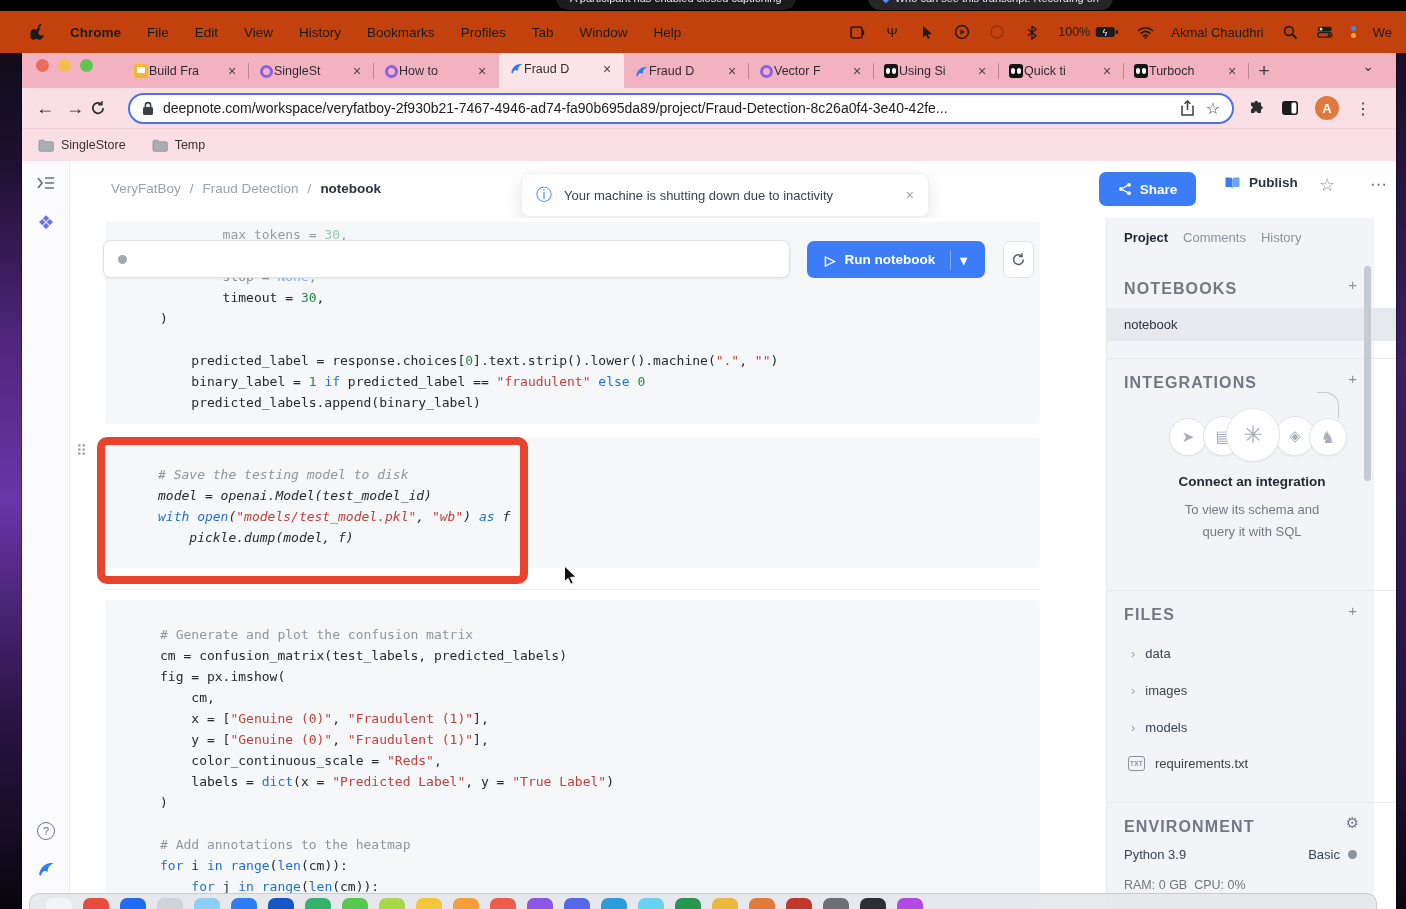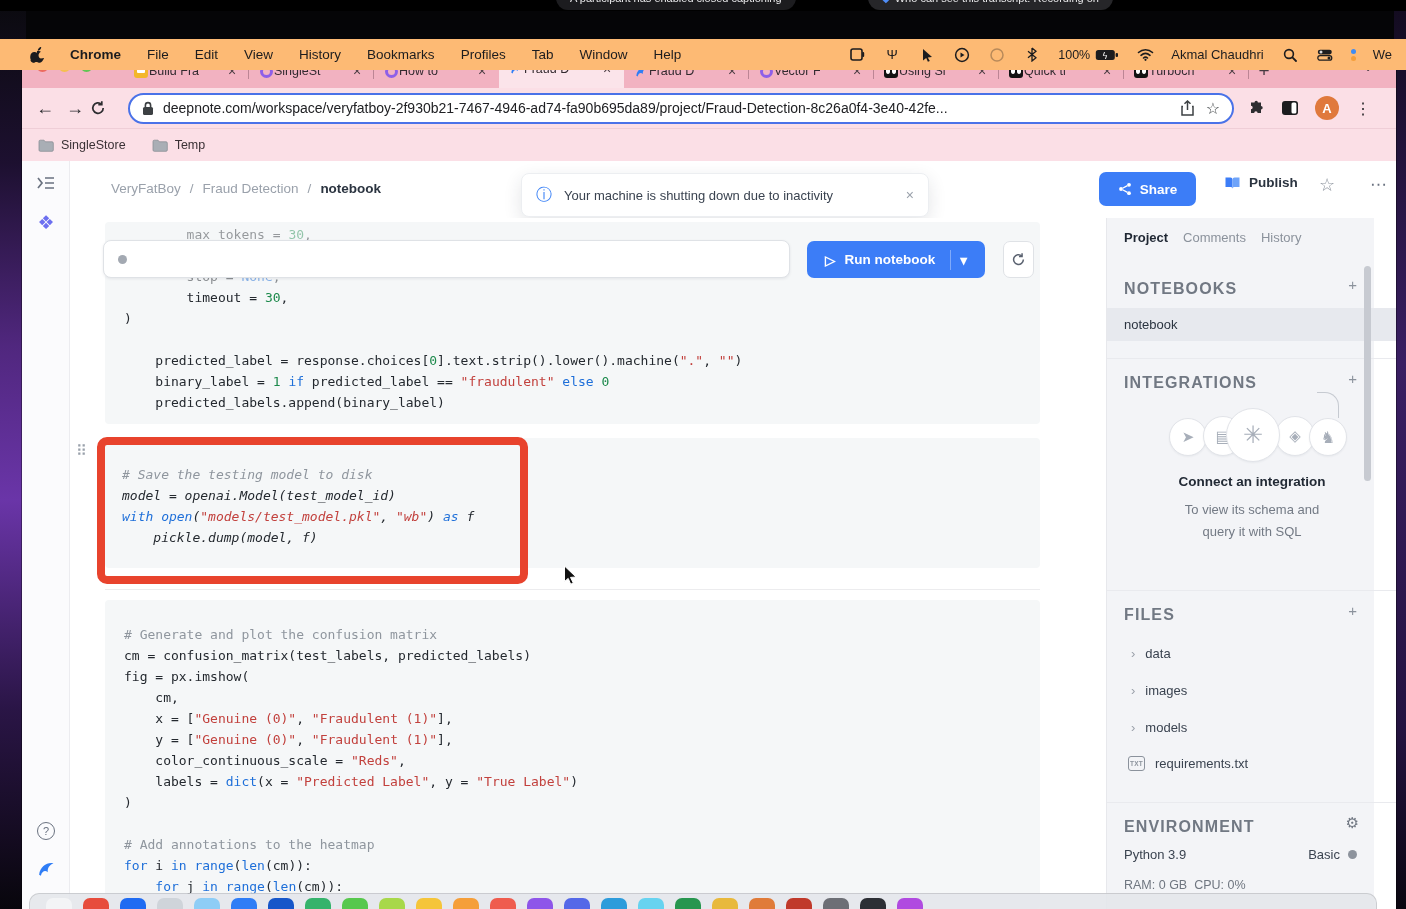--- a/index.html
+++ b/index.html
@@ -14,22 +14,22 @@
 
   
   .cc-strip { position:absolute; left:0; top:0; width:1406px; height:11px; background:#000; overflow:hidden; z-index:50; }
   .cc-pill { position:absolute; top:-14px; height:24px; background:#262629; border-radius:12px; color:#e8e8ea;
     font-size:11px; line-height:24px; padding:0 14px; white-space:nowrap; }
   .cc-pill.l { left:556px; background:#1c1c1f; }
   .cc-pill.r { left:868px; }
   .cc-person { color:#4f8df7; margin-right:5px; font-size:10px; }
 
   
-  .menubar { position:absolute; left:0; top:11px; width:1406px; height:31px; background:#fdba74; display:flex; align-items:center;
-    font-size:13.5px; color:#1c1c1e; z-index:40;margin-top:28px; }
+  .menubar { position:absolute; left:0; top:11px; width:1406px; height:42px; background:#c2410c; display:flex; align-items:center;
+    font-size:13.5px; color:#1c1c1e; z-index:40; }
   .mb-left { display:flex; align-items:center; gap:26px; padding-left:30px; }
   .mb-apple { width:14px; height:16px; display:inline-block; }
   .mb-item { white-space:nowrap; }
   .mb-item.app { font-weight:700; }
   .mb-right { margin-left:auto; display:flex; align-items:center; gap:17px; padding-right:14px; }
   .mb-ico { display:inline-flex; align-items:center; justify-content:center; width:18px; height:16px; color:#1c1c1e; }
   .mb-batt { display:flex; align-items:center; gap:5px; font-size:12.5px; }
   .cc-dots { display:flex; flex-direction:column; gap:2px; }
   .cc-dots i { width:5px; height:5px; border-radius:50%; display:block; }
 
@@ -92,21 +92,21 @@
   .btn-share { position:absolute; left:1013px; top:11px; width:97px; height:34px; background:#3c7df7; border-radius:7px;
     display:flex; align-items:center; justify-content:center; gap:8px; color:#fff; font-size:13.5px; font-weight:600; }
   .pub { position:absolute; left:1138px; top:14px; display:flex; align-items:center; gap:8px; font-size:13.5px; font-weight:600; color:#2b3440; }
   .hstar { position:absolute; left:1233px; top:13px; font-size:18px; color:#8e959f; }
   .hdots { position:absolute; left:1284px; top:13px; font-size:17px; color:#6a7280; letter-spacing:1px; }
 
   
   .main { position:absolute; left:48px; top:57px; width:1036px; height:691px; background:#fff; overflow:hidden; }
   .cell { position:absolute; left:35px; width:935px; background:#f5f7f8; border-radius:4px; }
   .code { font-family:"DejaVu Sans Mono","Liberation Mono",monospace; font-size:13px; }
-  .cl { white-space:pre; height:21px; line-height:21px; }
+  .cl { white-space:pre; height:21px; line-height:21px;margin-left:36px; }
   .tk-d{color:#24292f} .tk-k{color:#1e6fd9} .tk-s{color:#c2413d} .tk-n{color:#1d8a4c} .tk-c{color:#8f969e}
   .cell1 { top:4px; height:202px; padding:2px 0 0 19px; }
   .runbar { position:absolute; left:33px; top:22px; width:980px; height:40px; z-index:5; }
   .run-field { position:absolute; left:0; top:0; width:687px; height:38px; background:#fff; border:1px solid #dfe2e6; border-radius:8px;
     box-shadow:0 1px 3px rgba(20,30,50,.08); display:flex; align-items:center; padding-left:14px; }
   .run-dot { width:9px; height:9px; border-radius:50%; background:#a3a9b2; }
   .btn-run { position:absolute; left:704px; top:1px; width:178px; height:37px; background:#3c7df7; border-radius:7px; color:#fff;
     display:flex; align-items:center; justify-content:center; gap:9px; font-size:13.5px; font-weight:600; }
   .btn-run .sep { width:1px; height:20px; background:rgba(255,255,255,.35); margin-left:6px; }
   .btn-refresh { position:absolute; left:900px; top:1px; width:31px; height:37px; background:#fff; border:1px solid #dfe2e6;

